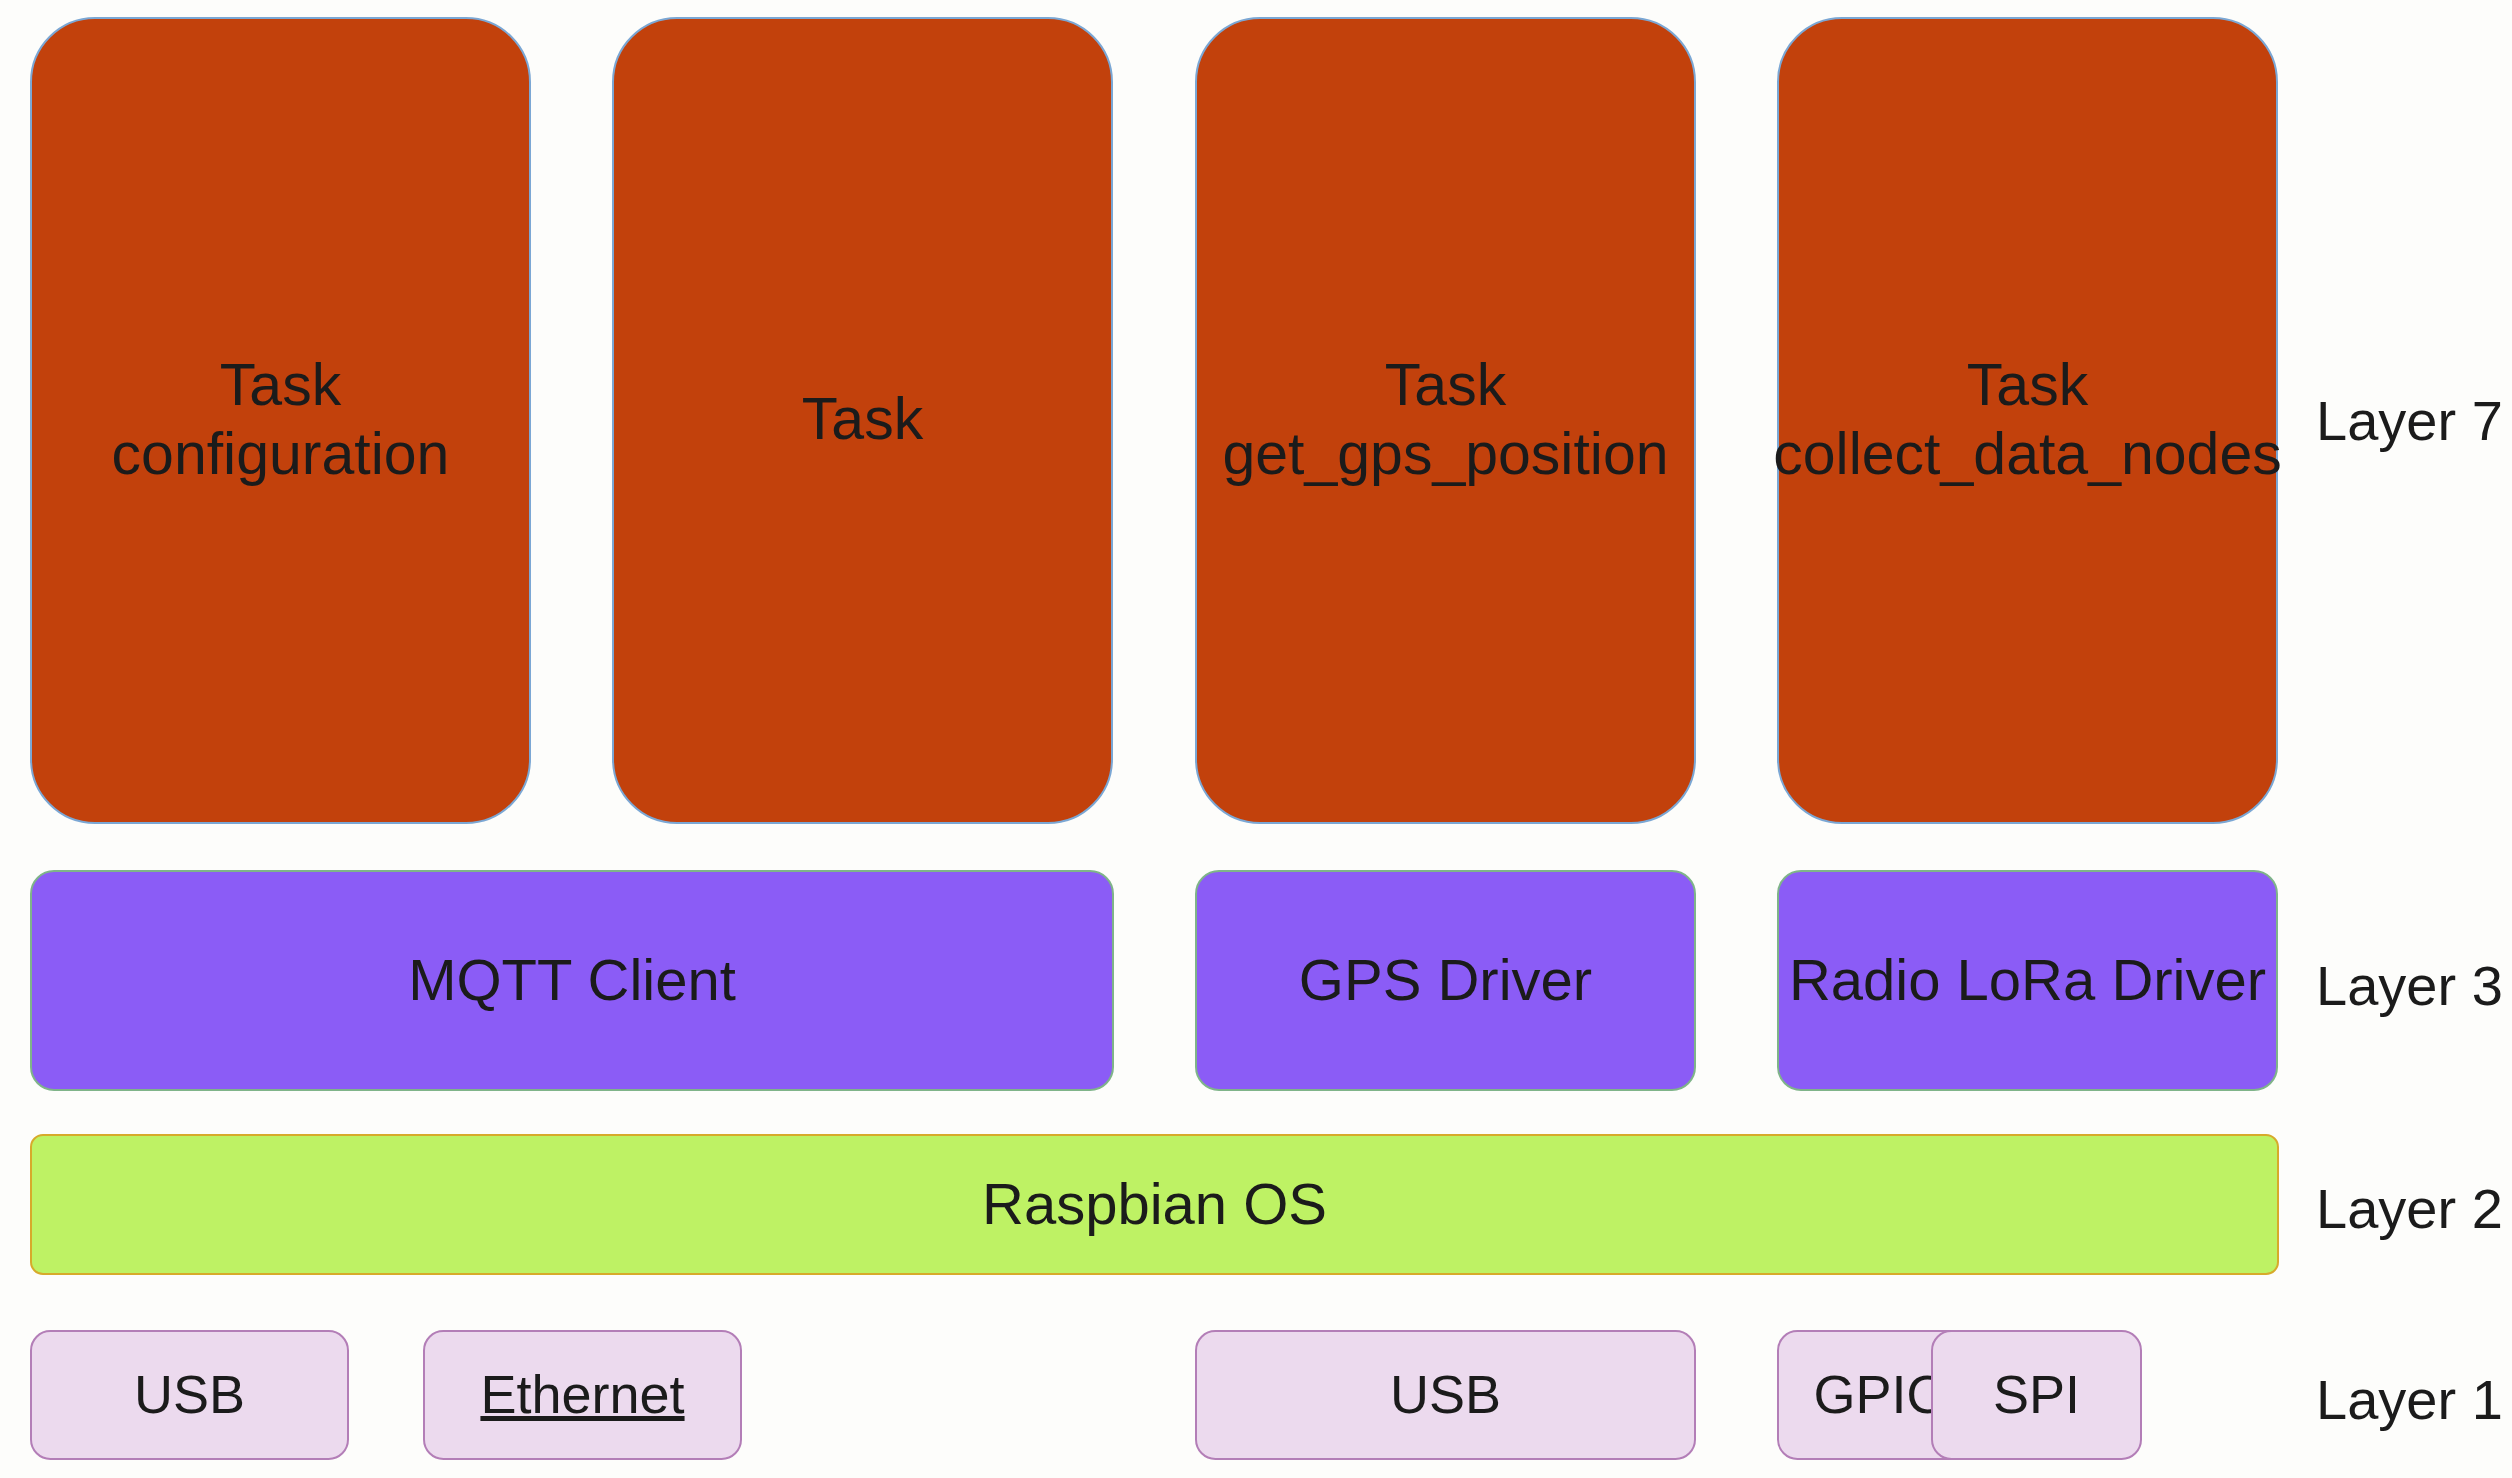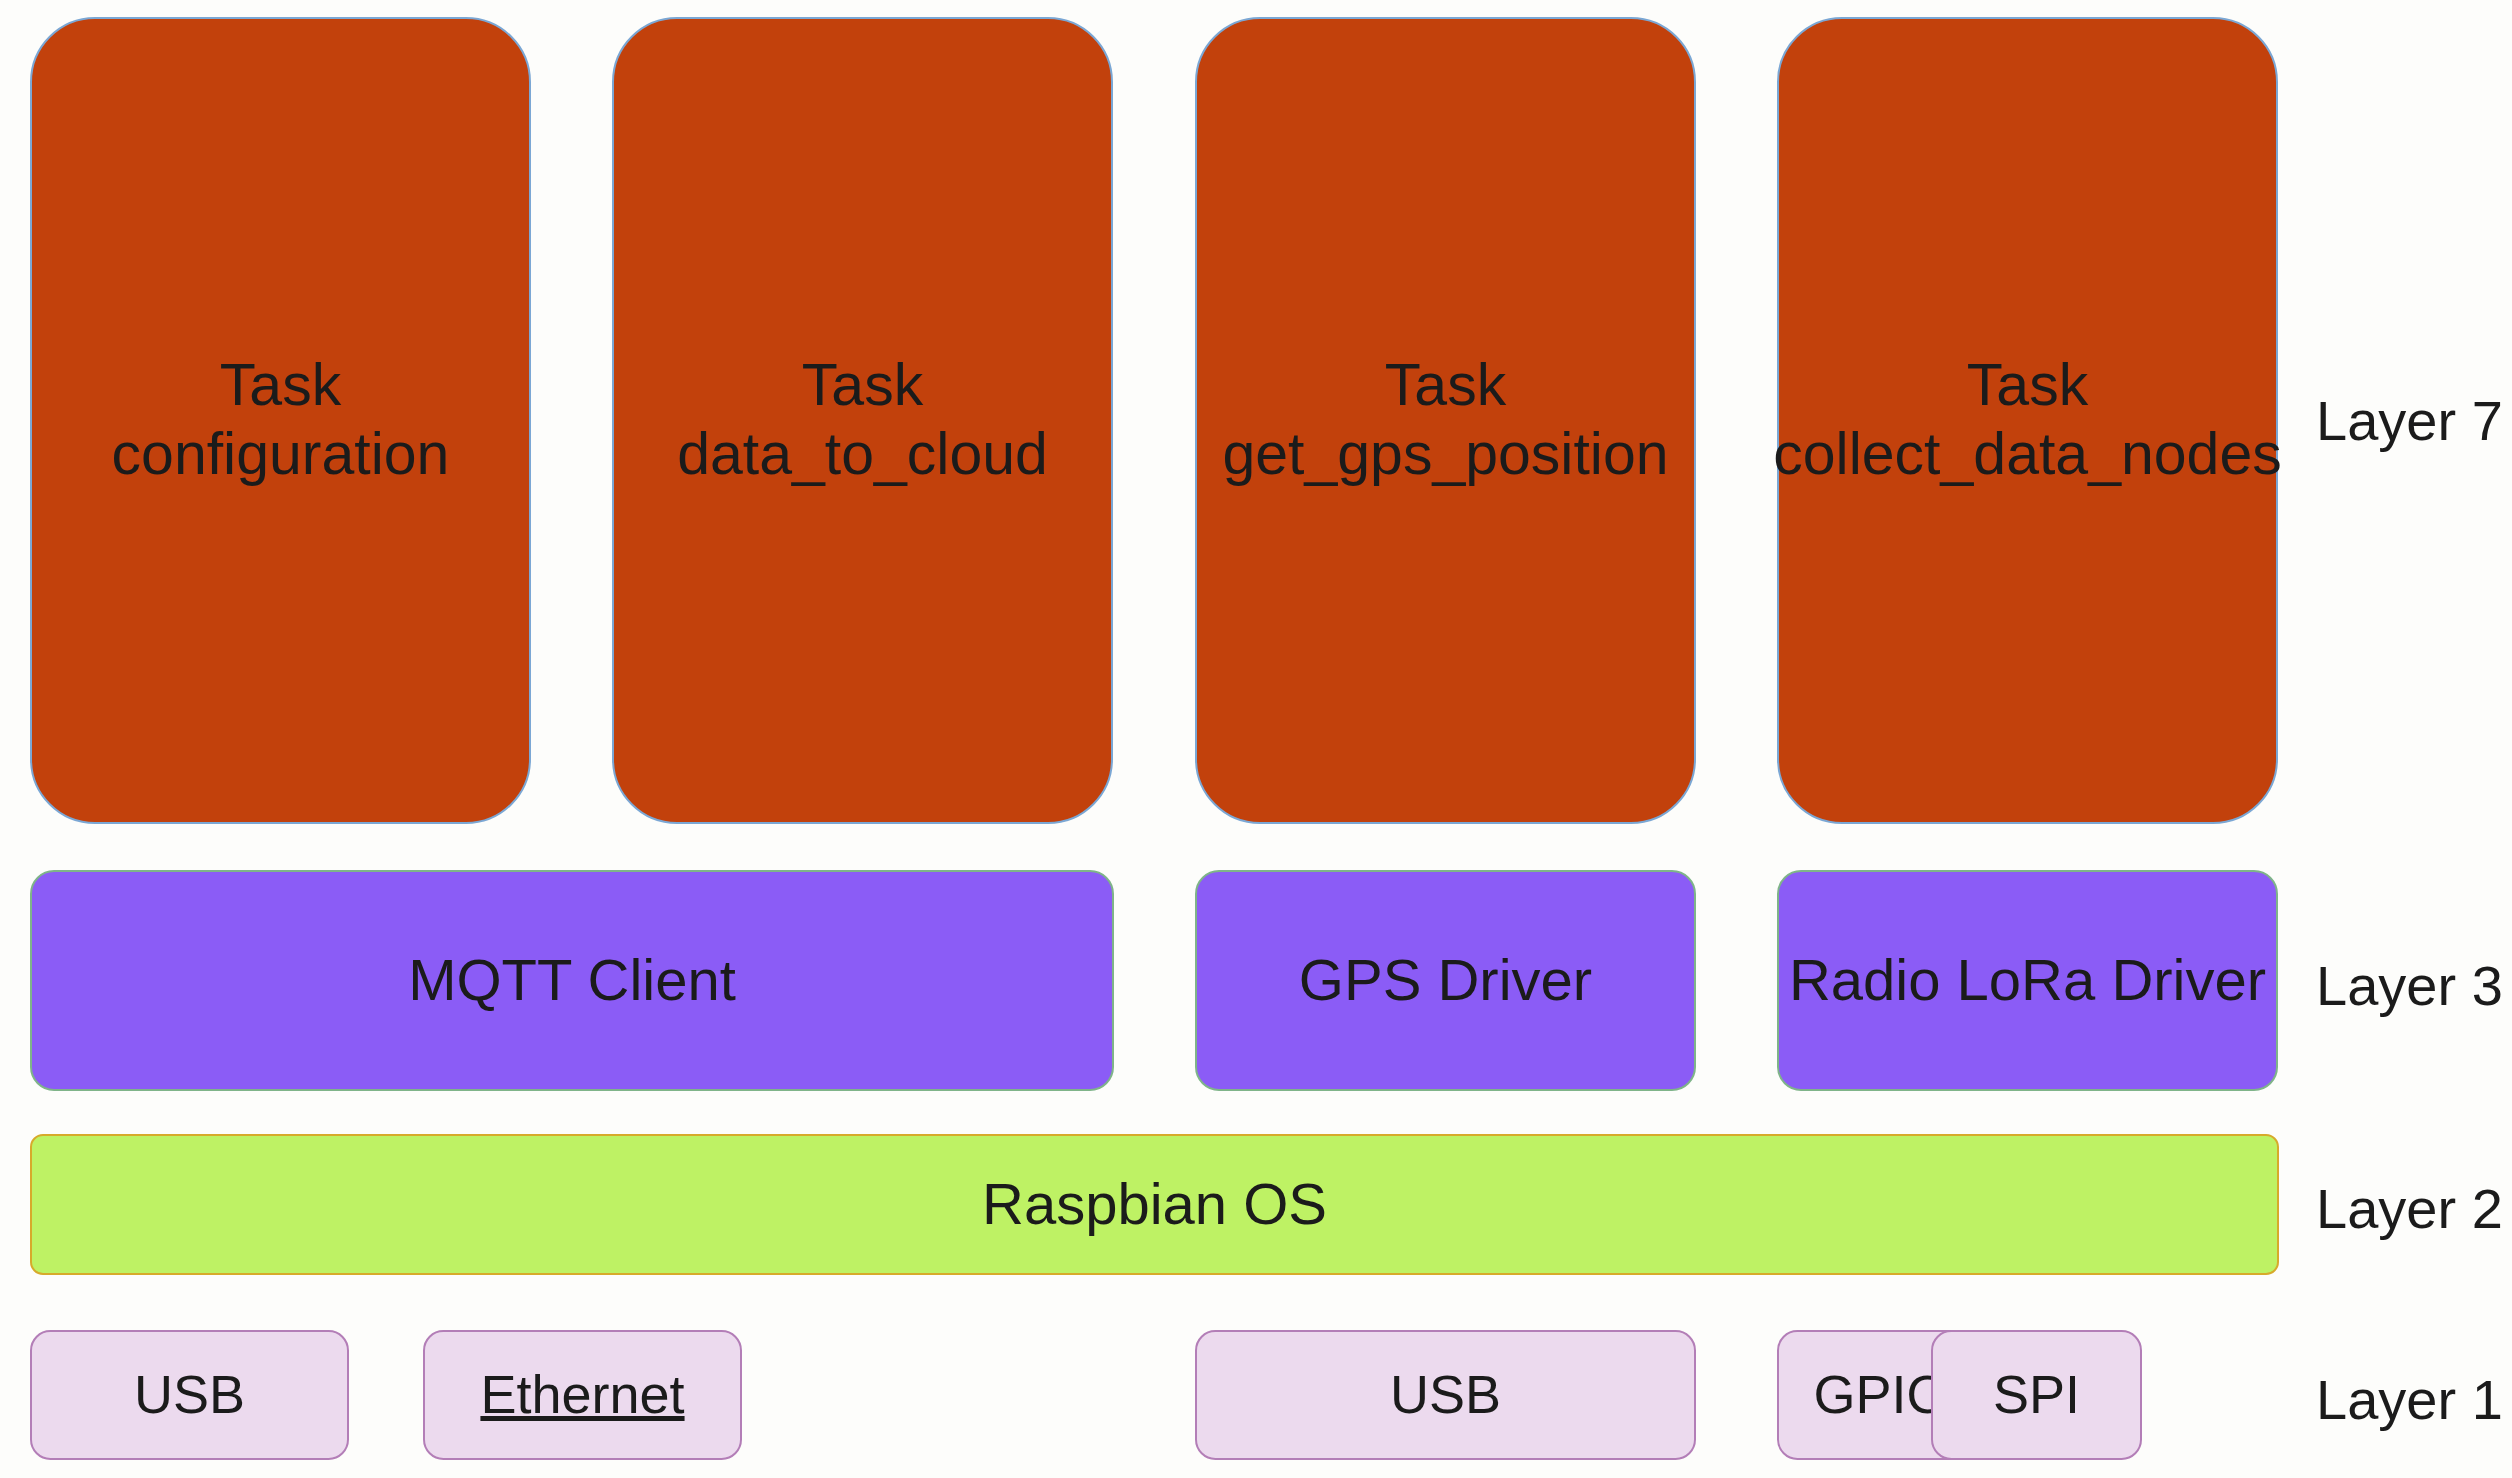--- a/index.html
+++ b/index.html
@@ -82,21 +82,20 @@
   <div class="box task-box" style="left:30px; width:501px;">
     <div>
       <span class="label">Task</span>
       <span class="label">configuration</span>
     </div>
   </div>
 
   <div class="box task-box" style="left:612px; width:501px;">
     <div>
       <span class="label">Task</span>
-      <span class="label">data_to_cloud</span>
     </div>
   </div>
 
   <div class="box task-box" style="left:1195px; width:501px;">
     <div>
       <span class="label">Task</span>
       <span class="label">get_gps_position</span>
     </div>
   </div>
 

